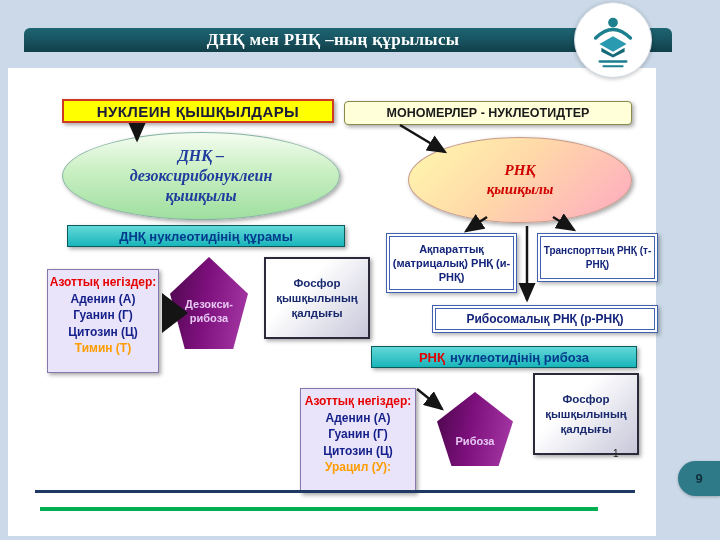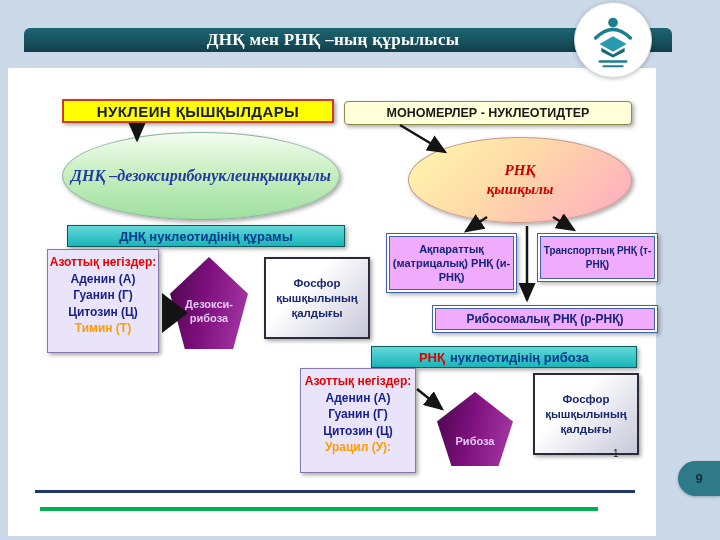--- a/index.html
+++ b/index.html
@@ -32,39 +32,39 @@
     background:#ffff00; border:2px solid #cf3a23; display:flex; align-items:center; justify-content:center;
     font-weight:bold; font-size:15px; color:#1b1b3a; letter-spacing:.4px; white-space:nowrap; }
 
   .monomers-box { position:absolute; left:344px; top:101px; width:288px; height:24px;
     background:#ffffd9; border:1px solid #8a8a4a; border-radius:4px;
     display:flex; align-items:center; justify-content:center;
     font-weight:bold; font-size:12.5px; color:#1a1a1a; white-space:nowrap; }
 
   .dna-ellipse { position:absolute; left:62px; top:132px; width:278px; height:88px; border-radius:50%;
     background:linear-gradient(180deg,#f4fdf0 0%, #c9efc2 45%, #9fdf9f 100%);
-    border:1px solid #86b2a4; display:flex; flex-direction:row; align-items:center; justify-content:center;
+    border:1px solid #86b2a4; display:flex; flex-direction:column; align-items:center; justify-content:center;
     font-family:"Liberation Serif", serif; font-style:italic; font-weight:bold; font-size:16px;
     color:#1f3c9e; line-height:20px; text-align:center; }
 
   .rna-ellipse { position:absolute; left:408px; top:137px; width:224px; height:86px; border-radius:50%;
     background:linear-gradient(135deg,#fff9ae 0%, #ffd9a8 45%, #ffa9c2 100%);
     border:1px solid #c79a8a; display:flex; flex-direction:column; align-items:center; justify-content:center;
     font-family:"Liberation Serif", serif; font-style:italic; font-weight:bold; font-size:15px;
     color:#d00000; line-height:19px; text-align:center; }
 
   .cyan-bar { position:absolute; height:22px; background:linear-gradient(180deg,#63d8d8 0%, #19b5ba 100%);
     border:1px solid #0a5c5c; display:flex; align-items:center; justify-content:center;
     font-weight:bold; font-size:13px; color:#003a8c; white-space:nowrap; }
   .dna-bar { left:67px; top:225px; width:278px; }
   .rna-bar { left:371px; top:346px; width:266px; }
   .red-prefix { color:#e00000; margin-right:5px; }
 
   .bases-box { position:absolute; background:#e9e4f9; border:1px solid #8877aa; text-align:center;
-    font-weight:bold; font-size:12px; line-height:16.5px; padding-top:4px; }
+    font-weight:bold; font-size:12px; line-height:16.5px; padding-top:4px;margin-top:20px; }
   .dna-bases { left:47px; top:249px; width:112px; height:104px; }
   .rna-bases { left:300px; top:368px; width:116px; height:105px; }
   .red    { color:#e80000; }
   .navy   { color:#151f8a; }
   .orange { color:#ff9c00; }
 
   .pentagon { position:absolute; clip-path:polygon(50% 0%, 100% 40%, 81% 100%, 19% 100%, 0% 40%);
     background:linear-gradient(100deg,#4c064c 0%, #7d107d 45%, #a93ba9 100%);
     filter:drop-shadow(2px 2px 2px rgba(0,0,0,.4));
     display:flex; align-items:flex-end; justify-content:center;
@@ -72,21 +72,21 @@
   .pent1 { left:170px; top:257px; width:78px; height:92px; padding-bottom:24px; }
   .pent2 { left:437px; top:392px; width:76px; height:74px; padding-bottom:18px; }
 
   .phosphor-box { position:absolute; width:106px; height:82px; border:2px solid #2a2a3a;
     background:linear-gradient(135deg,#ffffff 35%, #c7c7da 100%);
     display:flex; align-items:center; justify-content:center; text-align:center;
     font-weight:bold; font-size:11.5px; color:#1a2a6e; line-height:15px; padding:16px; }
   .phos1 { left:264px; top:257px; }
   .phos2 { left:533px; top:373px; }
 
-  .rna-type-box { position:absolute; background:#f0abfc; border:1px solid #4060b0;
+  .rna-type-box { position:absolute; background:#ffffff; border:1px solid #4060b0;
     box-shadow:inset 0 0 0 2px #ffffff, inset 0 0 0 3px #4060b0, 2px 2px 4px rgba(0,0,0,.3);
     display:flex; align-items:center; justify-content:center; text-align:center;
     font-weight:bold; color:#13247a; line-height:14px; padding:4px; }
   .mrna-box { left:386px; top:233px; width:131px; height:60px; font-size:11px; }
   .trna-box { left:537px; top:233px; width:121px; height:49px; font-size:10px; }
   .rrna-box { left:432px; top:305px; width:226px; height:28px; font-size:12px; white-space:nowrap; }
 
   .footnote { position:absolute; left:613px; top:448px; font-size:10px; color:#222222; }
 
   .arrows { position:absolute; left:0; top:0; pointer-events:none; }

